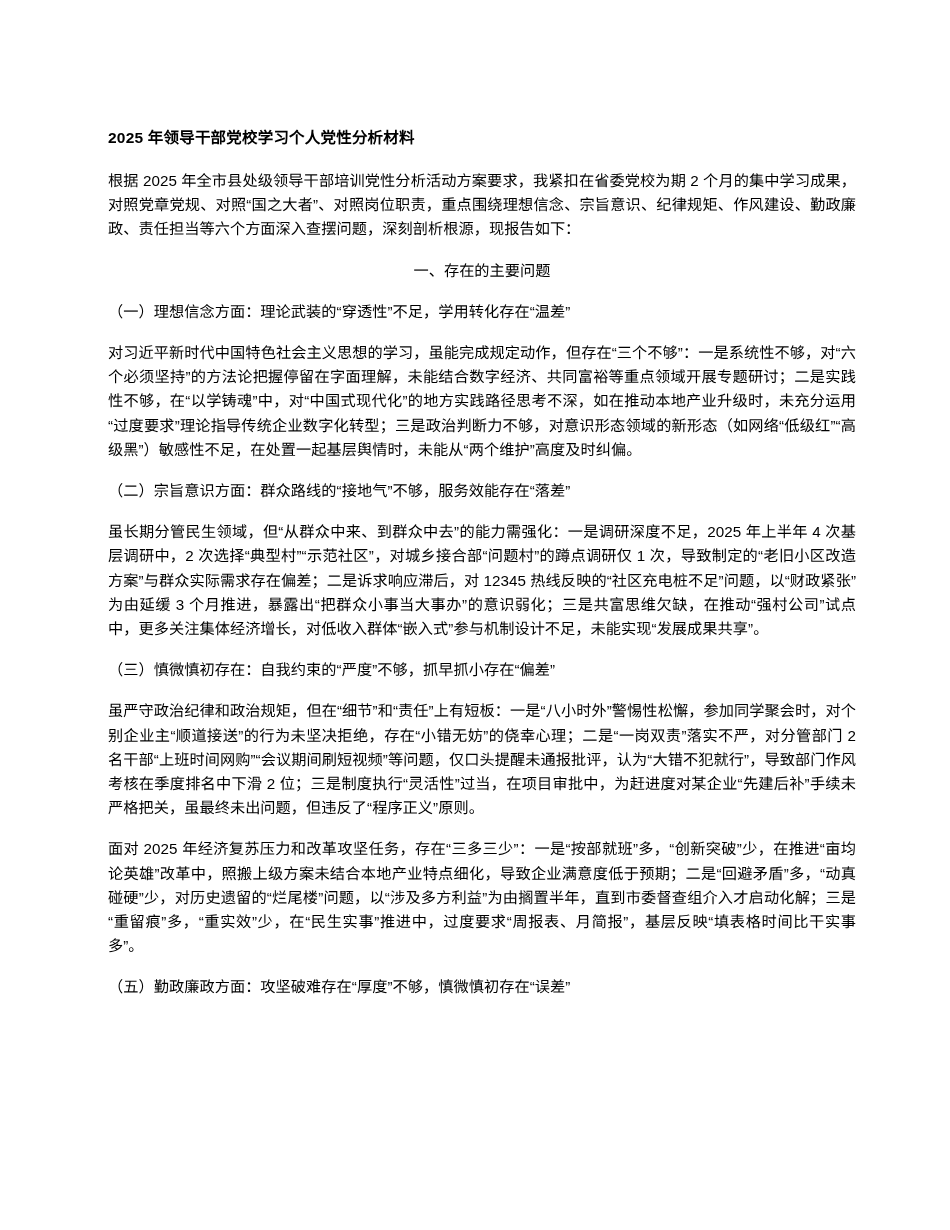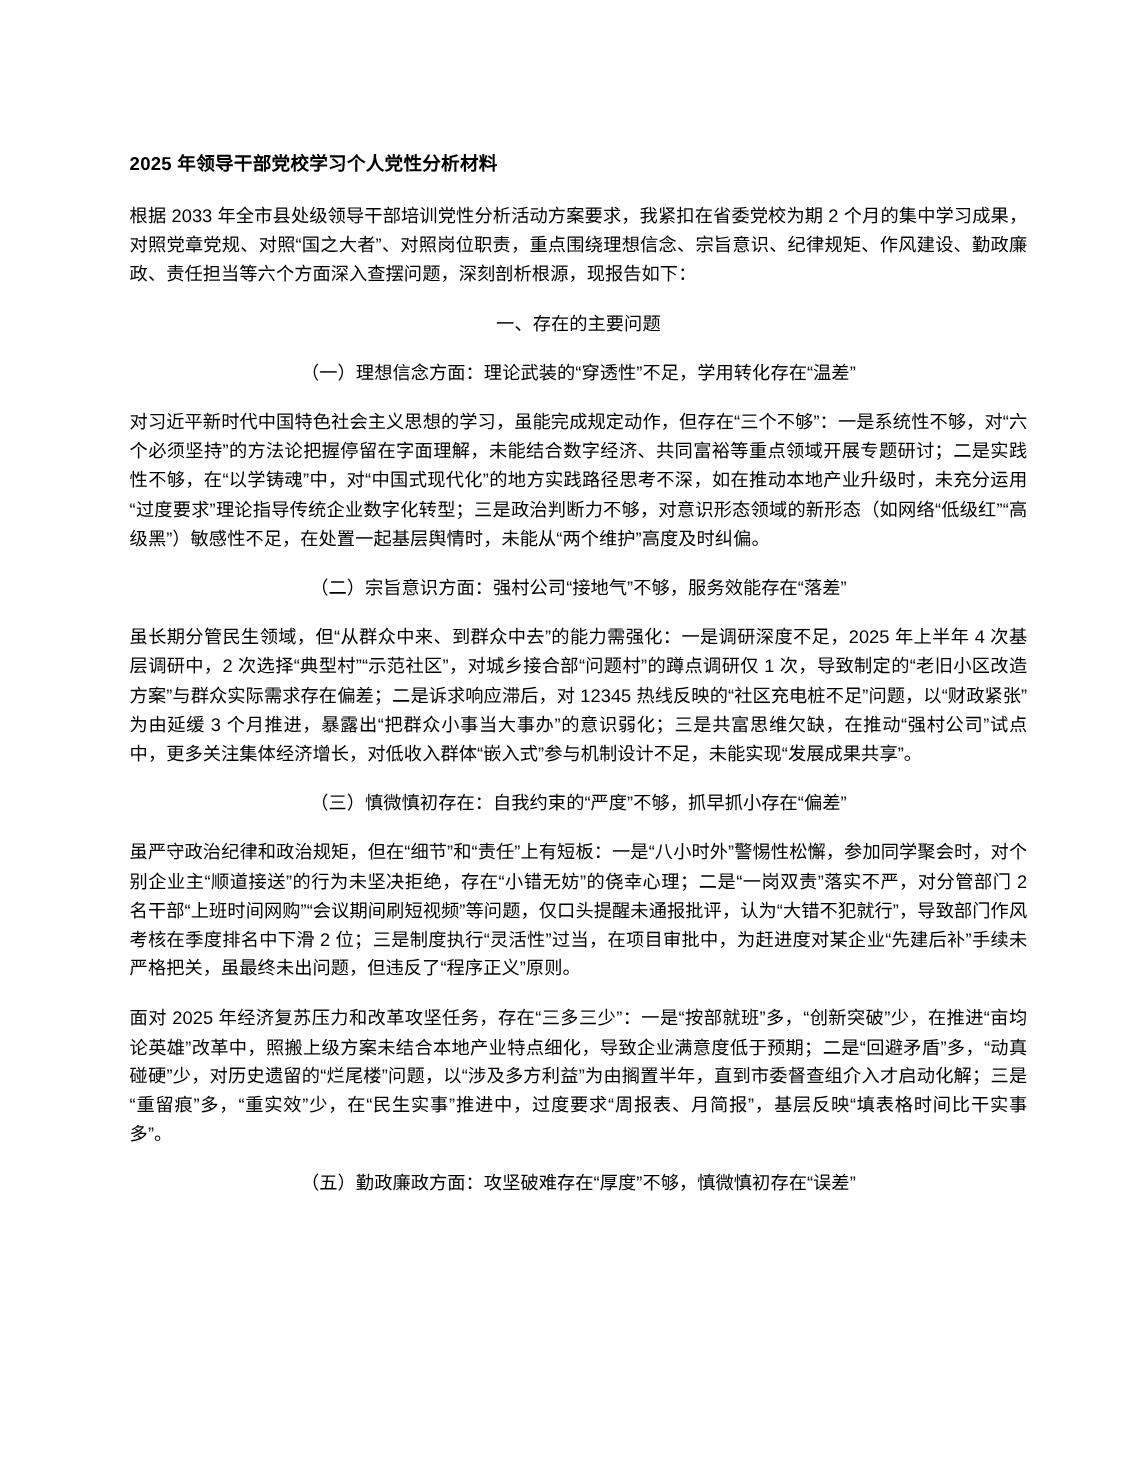--- a/index.html
+++ b/index.html
@@ -48,42 +48,42 @@
     font-size: 15.2px;
     line-height: 24.2px;
     margin: 0 0 17px 0;
     text-align: center;
     letter-spacing: 0.05px;
   }
   p.heading-sub {
     font-size: 15.2px;
     line-height: 24.2px;
     margin: 0 0 17px 0;
-    text-align: center;
+    text-align: left;
     letter-spacing: 0.05px;
     text-indent: 0;
   }
 </style>
 </head>
 <body>
 
 <div class="page">
   <div class="doc-body">
 
     <h1 class="doc-title">2025 年领导干部党校学习个人党性分析材料</h1>
 
-    <p class="para">根据 2033 年全市县处级领导干部培训党性分析活动方案要求，我紧扣在省委党校为期 2 个月的集中学习成果，对照党章党规、对照“国之大者”、对照岗位职责，重点围绕理想信念、宗旨意识、纪律规矩、作风建设、勤政廉政、责任担当等六个方面深入查摆问题，深刻剖析根源，现报告如下：</p>
+    <p class="para">根据 2025 年全市县处级领导干部培训党性分析活动方案要求，我紧扣在省委党校为期 2 个月的集中学习成果，对照党章党规、对照“国之大者”、对照岗位职责，重点围绕理想信念、宗旨意识、纪律规矩、作风建设、勤政廉政、责任担当等六个方面深入查摆问题，深刻剖析根源，现报告如下：</p>
 
     <p class="heading-num">一、存在的主要问题</p>
 
     <p class="heading-sub">（一）理想信念方面：理论武装的“穿透性”不足，学用转化存在“温差”</p>
 
     <p class="para">对习近平新时代中国特色社会主义思想的学习，虽能完成规定动作，但存在“三个不够”：一是系统性不够，对“六个必须坚持”的方法论把握停留在字面理解，未能结合数字经济、共同富裕等重点领域开展专题研讨；二是实践性不够，在“以学铸魂”中，对“中国式现代化”的地方实践路径思考不深，如在推动本地产业升级时，未充分运用“过度要求”理论指导传统企业数字化转型；三是政治判断力不够，对意识形态领域的新形态（如网络“低级红”“高级黑”）敏感性不足，在处置一起基层舆情时，未能从“两个维护”高度及时纠偏。</p>
 
-    <p class="heading-sub">（二）宗旨意识方面：强村公司“接地气”不够，服务效能存在“落差”</p>
+    <p class="heading-sub">（二）宗旨意识方面：群众路线的“接地气”不够，服务效能存在“落差”</p>
 
     <p class="para">虽长期分管民生领域，但“从群众中来、到群众中去”的能力需强化：一是调研深度不足，2025 年上半年 4 次基层调研中，2 次选择“典型村”“示范社区”，对城乡接合部“问题村”的蹲点调研仅 1 次，导致制定的“老旧小区改造方案”与群众实际需求存在偏差；二是诉求响应滞后，对 12345 热线反映的“社区充电桩不足”问题，以“财政紧张”为由延缓 3 个月推进，暴露出“把群众小事当大事办”的意识弱化；三是共富思维欠缺，在推动“强村公司”试点中，更多关注集体经济增长，对低收入群体“嵌入式”参与机制设计不足，未能实现“发展成果共享”。</p>
 
     <p class="heading-sub">（三）慎微慎初存在：自我约束的“严度”不够，抓早抓小存在“偏差”</p>
 
     <p class="para">虽严守政治纪律和政治规矩，但在“细节”和“责任”上有短板：一是“八小时外”警惕性松懈，参加同学聚会时，对个别企业主“顺道接送”的行为未坚决拒绝，存在“小错无妨”的侥幸心理；二是“一岗双责”落实不严，对分管部门 2 名干部“上班时间网购”“会议期间刷短视频”等问题，仅口头提醒未通报批评，认为“大错不犯就行”，导致部门作风考核在季度排名中下滑 2 位；三是制度执行“灵活性”过当，在项目审批中，为赶进度对某企业“先建后补”手续未严格把关，虽最终未出问题，但违反了“程序正义”原则。</p>
 
 
     <p class="para">面对 2025 年经济复苏压力和改革攻坚任务，存在“三多三少”：一是“按部就班”多，“创新突破”少，在推进“亩均论英雄”改革中，照搬上级方案未结合本地产业特点细化，导致企业满意度低于预期；二是“回避矛盾”多，“动真碰硬”少，对历史遗留的“烂尾楼”问题，以“涉及多方利益”为由搁置半年，直到市委督查组介入才启动化解；三是“重留痕”多，“重实效”少，在“民生实事”推进中，过度要求“周报表、月简报”，基层反映“填表格时间比干实事多”。</p>
 

